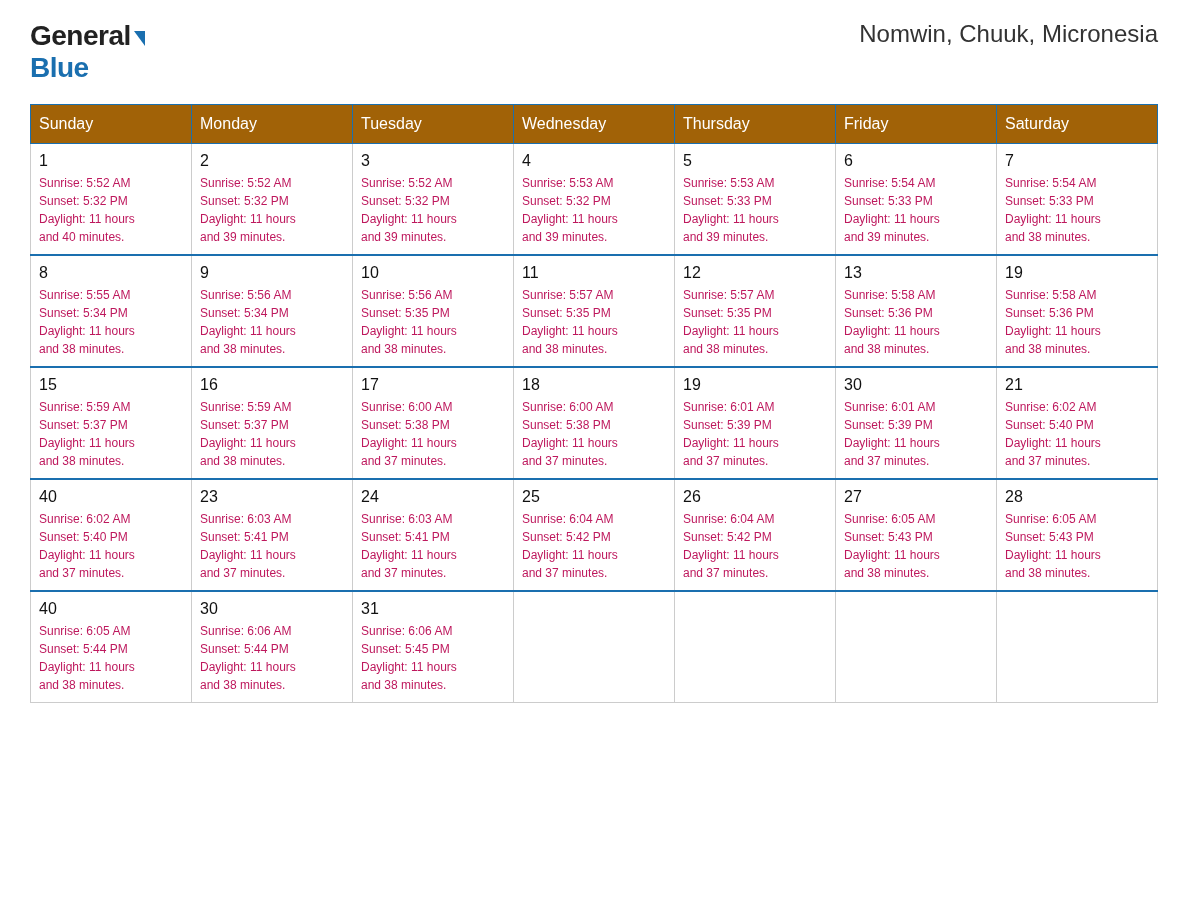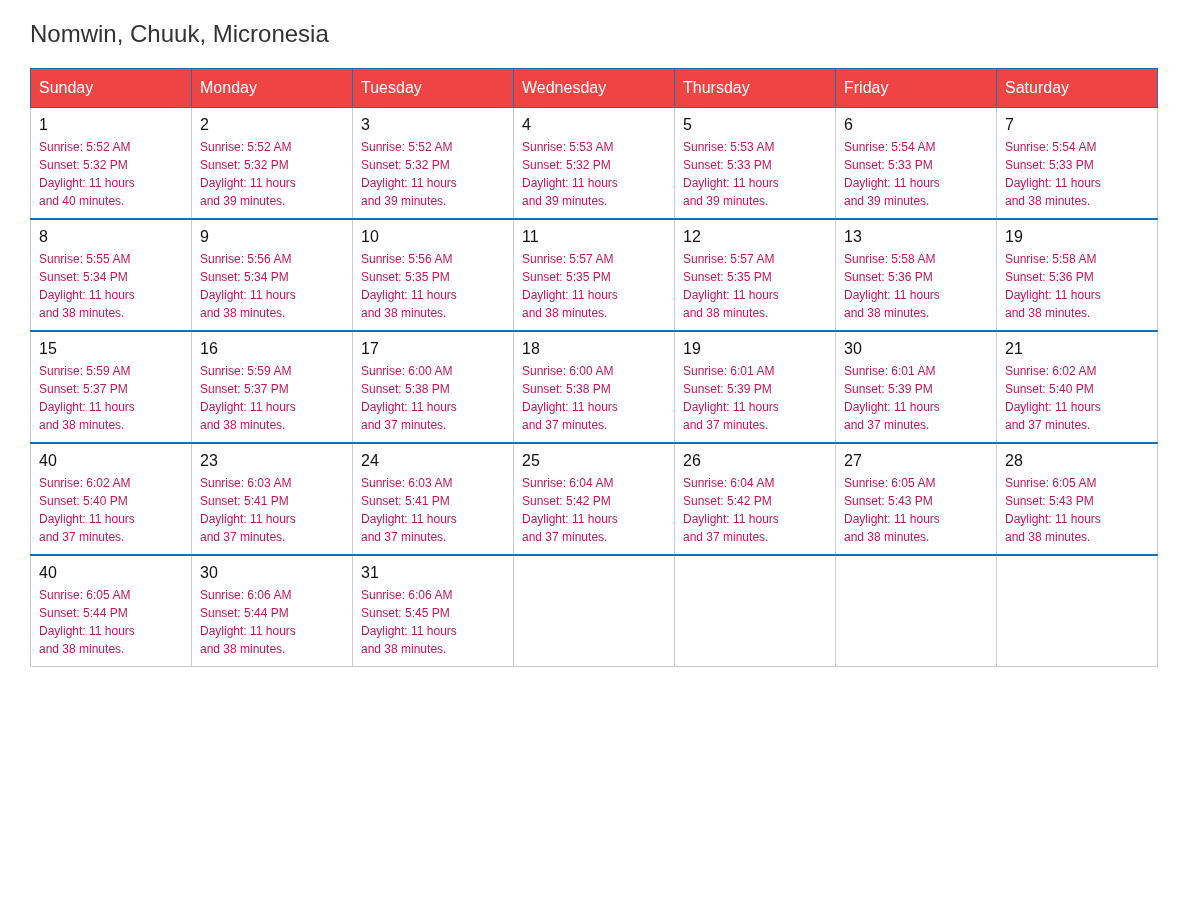--- a/index.html
+++ b/index.html
@@ -49,21 +49,21 @@
     .location-title {
       font-size: 24px;
       color: #333;
     }
     table {
       width: 100%;
       border-collapse: collapse;
       table-layout: fixed;
     }
     thead tr th {
-      background-color: #ef4444;
+      background-color: #a16207;
       color: white;
       padding: 10px 8px;
       font-size: 16px;
       font-weight: normal;
       text-align: left;
       border: 1px solid #1a6faf;
     }
     tbody tr td {
       vertical-align: top;
       padding: 8px;
@@ -88,20 +88,29 @@
       border-bottom: 2px solid #1a6faf;
     }
     td.empty {
       background: #fff;
     }
   </style>
 </head>
 <body>
 
 <div class="header">
+  <div class="logo">
+    <div class="logo-top-line">
+      <span class="logo-general">General</span>
+      <span style="display:inline-block; width:0; height:0; border-left:11px solid transparent; border-top:15px solid #1a6faf; margin-left:3px; margin-top:4px;"></span>
+    </div>
+    <div>
+      <span class="logo-blue">Blue</span>
+    </div>
+  </div>
   <div class="title-section">
     <div class="location-title">Nomwin, Chuuk, Micronesia</div>
   </div>
 </div>
 
 <table>
   <thead>
     <tr>
     <th>Sunday</th>
         <th>Monday</th>

